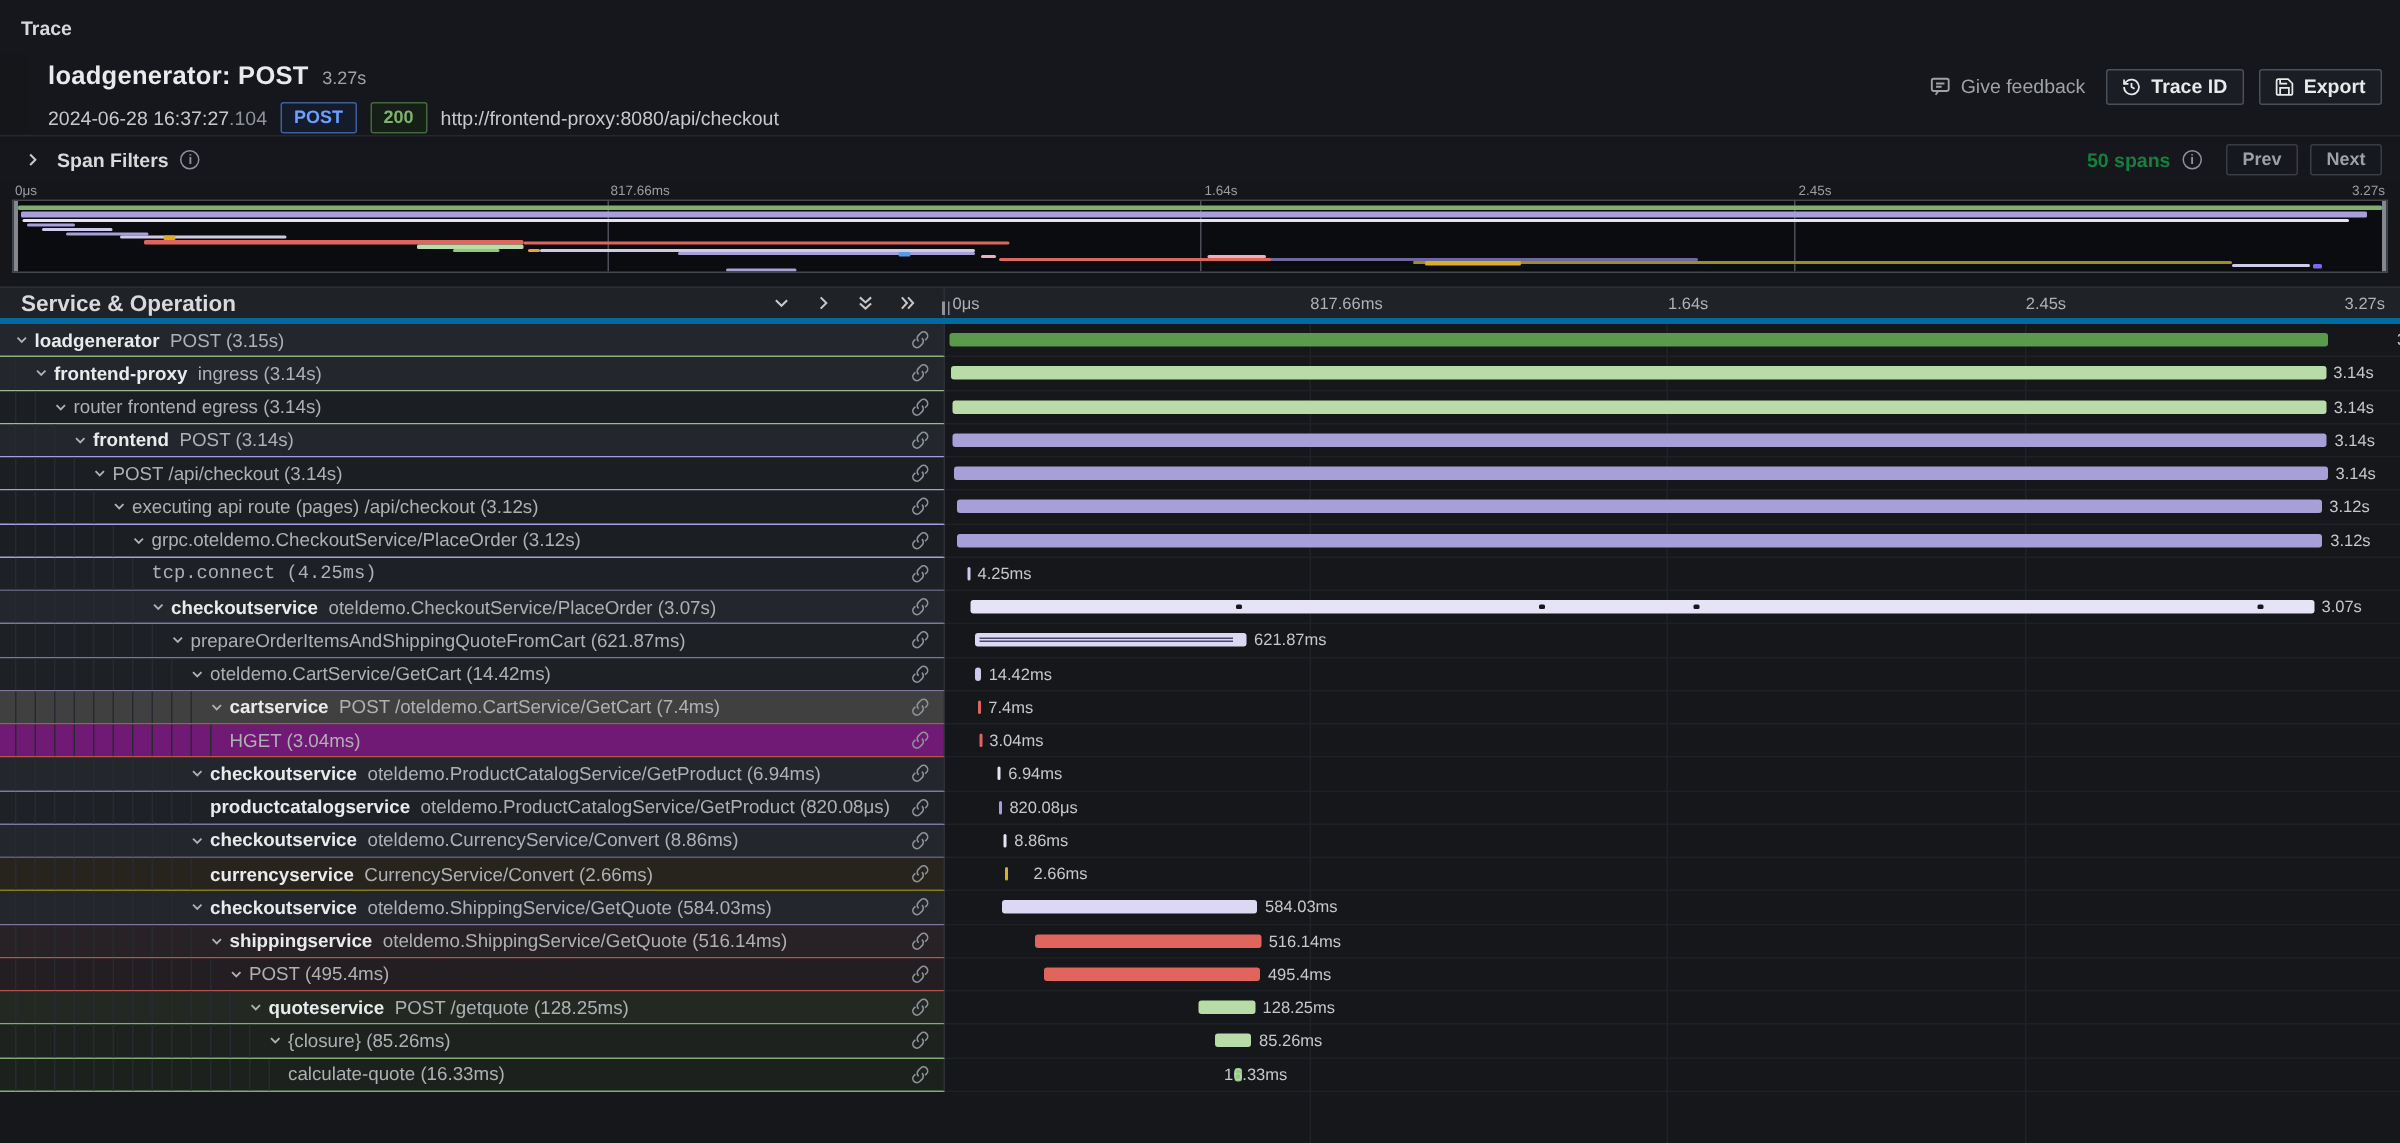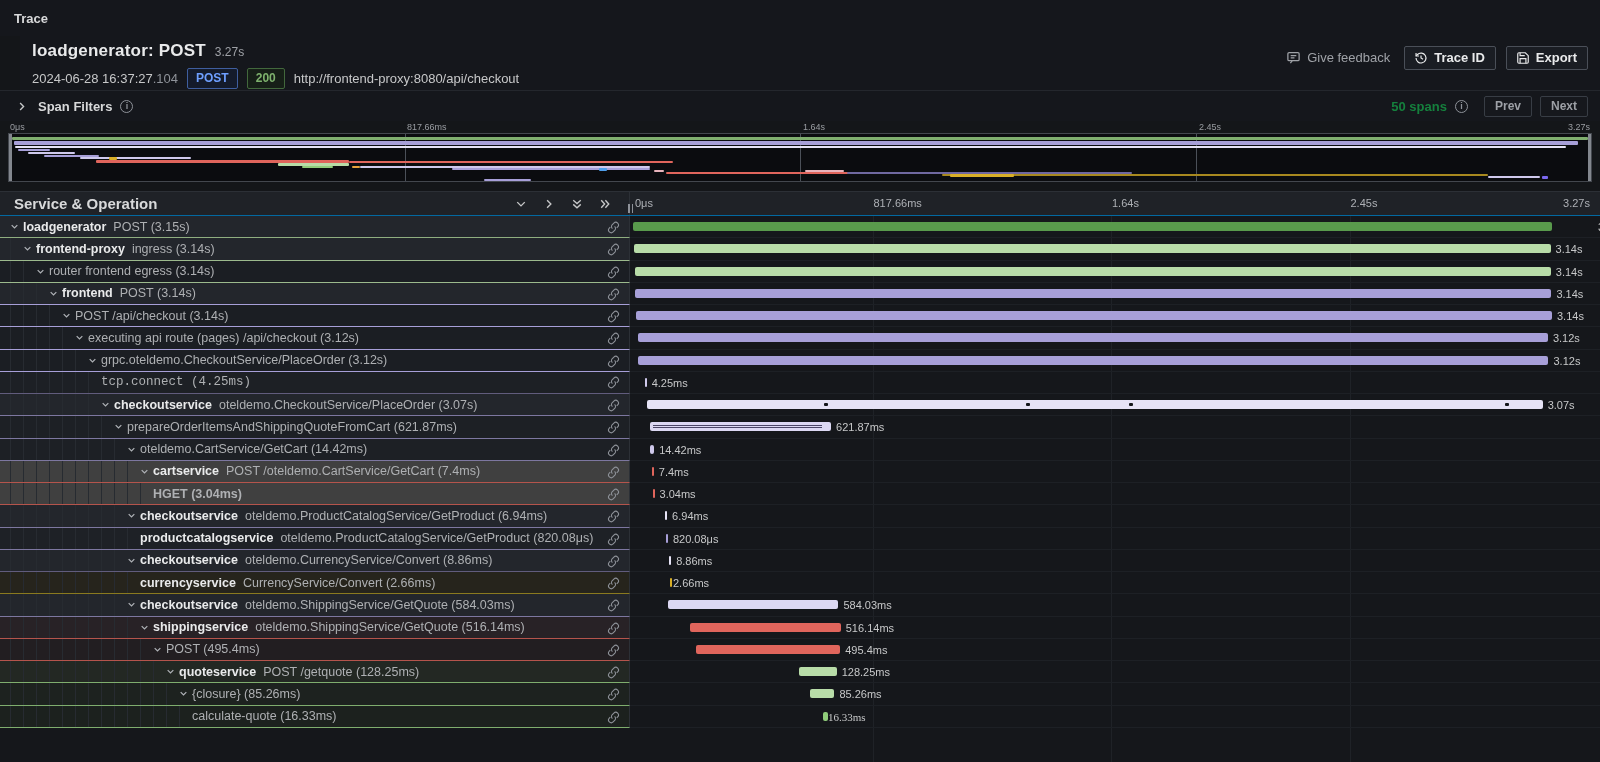--- a/index.html
+++ b/index.html
@@ -42,21 +42,21 @@
   
   .minimap-wrap { margin:0 8px; }
   .minimap-labels { position:relative; height:12px; font-size:9px; color:#9a9da2; }
   .mm-label { position:absolute; top:1px; white-space:nowrap; }
   .minimap { position:relative; height:49px; border:1px solid #43474e; background:#0b0c0f; overflow:hidden; cursor:col-resize; }
   .mm-seg { position:absolute; border-radius:1px; }
   .mm-grid { position:absolute; top:0; bottom:0; width:1px; background:#4b5058; }
   .mm-handle { position:absolute; top:0; bottom:0; width:3px; background:#83878e; }
 
   
-  .table-header { margin-top:9px; height:25px; display:flex; background:#1f2227; border-top:1px solid #2c3036; border-bottom:1px solid #0369a1; position:relative; }
+  .table-header { margin-top:9px; height:25px; display:flex; background:#1f2227; border-top:1px solid #2c3036; border-bottom:4px solid #0369a1; position:relative; }
   .th-label-col { width:630px; flex:0 0 630px; display:flex; align-items:center; padding-left:14px; border-right:1px solid #2c3036; position:relative; }
   .sop-title { font-size:15px; font-weight:700; color:#d8d9da; }
   .collapse-icons { margin-left:auto; display:flex; align-items:center; gap:16px; margin-right:18px; color:#c7c8c9; }
   .collapse-icons span { display:flex; cursor:pointer; }
   .col-grip { position:absolute; right:-4px; bottom:2px; display:flex; gap:2px; z-index:5; }
   .col-grip i { display:block; width:1.5px; height:9px; background:#8e9299; }
   .th-timeline { flex:1; position:relative; }
   .axis-label { position:absolute; top:5px; font-size:11px; color:#aeb1b6; white-space:nowrap; }
 
   
@@ -510,21 +510,21 @@
               <path d="M10 14a5 5 0 0 1-.54-7.07l3.2-3.2a5 5 0 0 1 7.07 7.07l-1.8 1.8"></path>
               <path d="M14 10a5 5 0 0 1 .54 7.07l-3.2 3.2a5 5 0 0 1-7.07-7.07l1.8-1.8"></path>
             </svg></span>
         </div>
         <div class="row-right">
           <div class="bar" style="left: 21.6716px; width: 2.1589px; background: rgb(224, 101, 92);"></div>
           <span class="bar-label" style="left: 28.8305px;">7.4ms</span>
         </div>
       </div>
       <div class="row">
-        <div class="row-left" style="background: #404040; border-bottom: 1px solid rgb(181, 84, 76); font-weight: bold;">
+        <div class="row-left" style="background: #701a75; border-bottom: 1px solid rgb(181, 84, 76);">
           <span class="guide"></span>
           <span class="guide"></span>
           <span class="guide"></span>
           <span class="guide"></span>
           <span class="guide"></span>
           <span class="guide"></span>
           <span class="guide"></span>
           <span class="guide"></span>
           <span class="guide"></span>
           <span class="guide"></span>
@@ -634,21 +634,21 @@
           <span class="guide"></span>
           <span class="svc-name">currencyservice</span>
           <span class="op-name">CurrencyService/Convert (2.66ms)</span>
           <span class="link-icon"><svg width="13" height="13" viewBox="0 0 24 24" fill="none" stroke="currentColor" stroke-width="2">
               <path d="M10 14a5 5 0 0 1-.54-7.07l3.2-3.2a5 5 0 0 1 7.07 7.07l-1.8 1.8"></path>
               <path d="M14 10a5 5 0 0 1 .54 7.07l-3.2 3.2a5 5 0 0 1-7.07-7.07l1.8-1.8"></path>
             </svg></span>
         </div>
         <div class="row-right">
           <div class="bar" style="left: 40.0514px; width: 2px; background: rgb(217, 175, 39);"></div>
-          <span class="bar-label" style="left: 43px;">2.66ms</span>
+          <span class="bar-label" style="left: 59px;">2.66ms</span>
         </div>
       </div>
       <div class="row">
         <div class="row-left" style="background: rgb(35, 38, 44); border-bottom: 1px solid rgb(125, 119, 160);">
           <span class="guide"></span>
           <span class="guide"></span>
           <span class="guide"></span>
           <span class="guide"></span>
           <span class="guide"></span>
           <span class="guide"></span>
@@ -809,21 +809,21 @@
           <span class="guide"></span>
           <span class="guide"></span>
           <span class="op-name">calculate-quote (16.33ms)</span>
           <span class="link-icon"><svg width="13" height="13" viewBox="0 0 24 24" fill="none" stroke="currentColor" stroke-width="2">
               <path d="M10 14a5 5 0 0 1-.54-7.07l3.2-3.2a5 5 0 0 1 7.07 7.07l-1.8 1.8"></path>
               <path d="M14 10a5 5 0 0 1 .54 7.07l-3.2 3.2a5 5 0 0 1-7.07-7.07l1.8-1.8"></path>
             </svg></span>
         </div>
         <div class="row-right">
           <div class="bar" style="left: 193.217px; width: 4.76417px; background: rgb(143, 204, 122);"></div>
-          <span class="bar-label" style="left: 198px; font-family: Liberation Serif, serif;">16.33ms</span>
+          <span class="bar-label" style="left: 186px;">16.33ms</span>
         </div>
       </div>
       <div class="gridline" style="left: 872.5px;"></div>
       <div class="gridline" style="left: 1111px;"></div>
       <div class="gridline" style="left: 1349.5px;"></div>
     </div>
 
 </div>
 
 </body></html>

